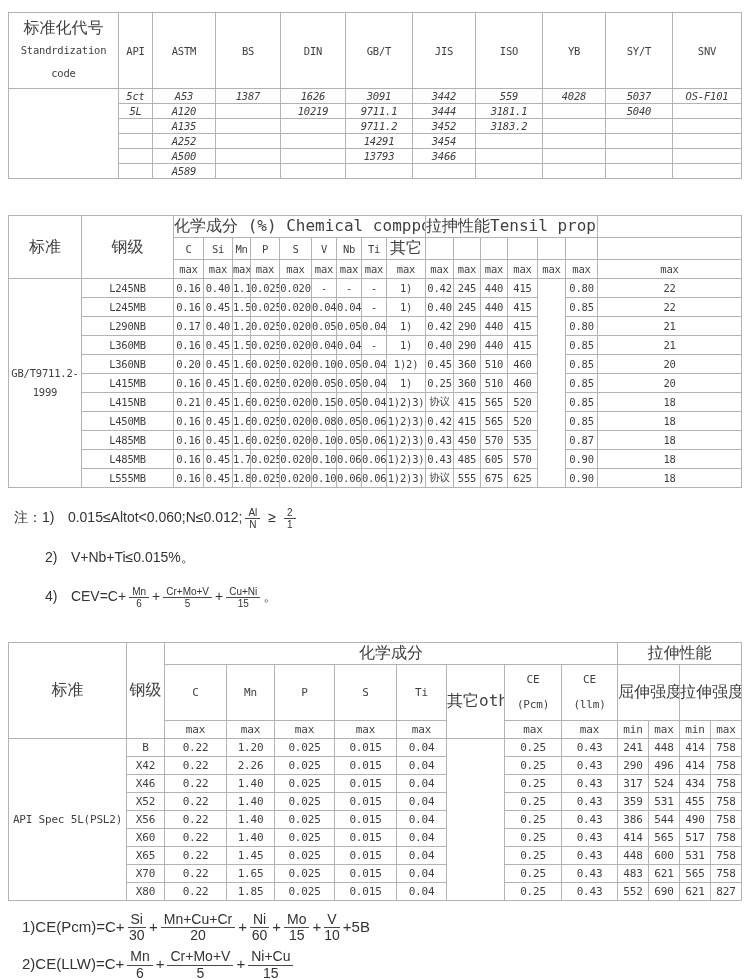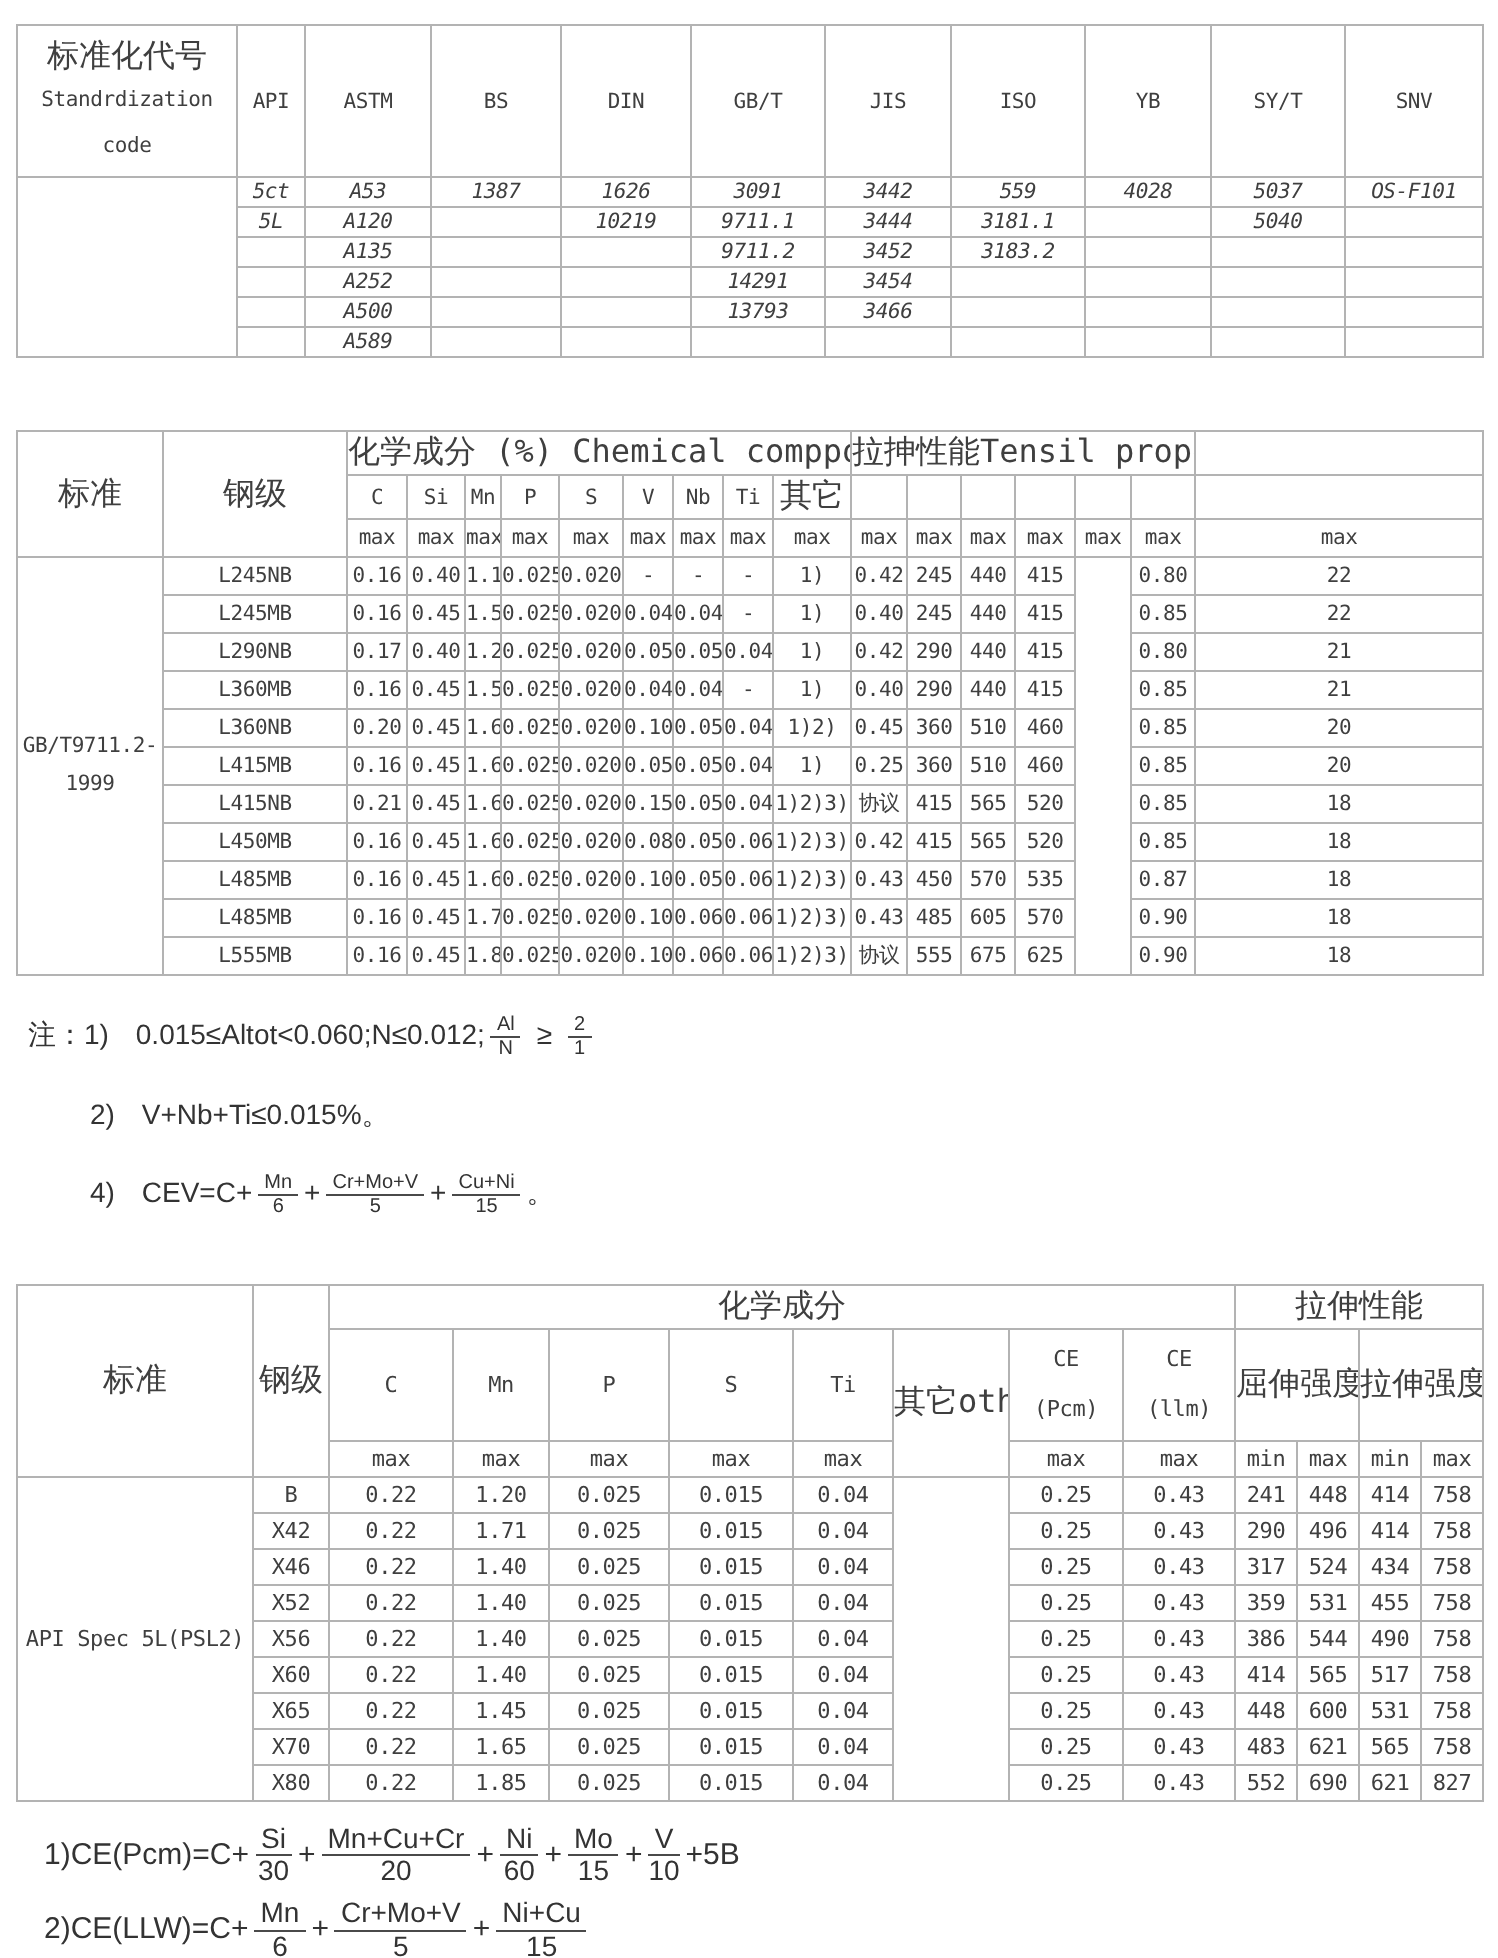--- a/index.html
+++ b/index.html
@@ -524,21 +524,21 @@
           <td>0.25</td>
           <td>0.43</td>
           <td>241</td>
           <td>448</td>
           <td>414</td>
           <td>758</td>
         </tr>
         <tr>
           <td>X42</td>
           <td>0.22</td>
-          <td>1.71</td>
+          <td>2.26</td>
           <td>0.025</td>
           <td>0.015</td>
           <td>0.04</td>
           <td>0.25</td>
           <td>0.43</td>
           <td>290</td>
           <td>496</td>
           <td>414</td>
           <td>758</td>
         </tr>

